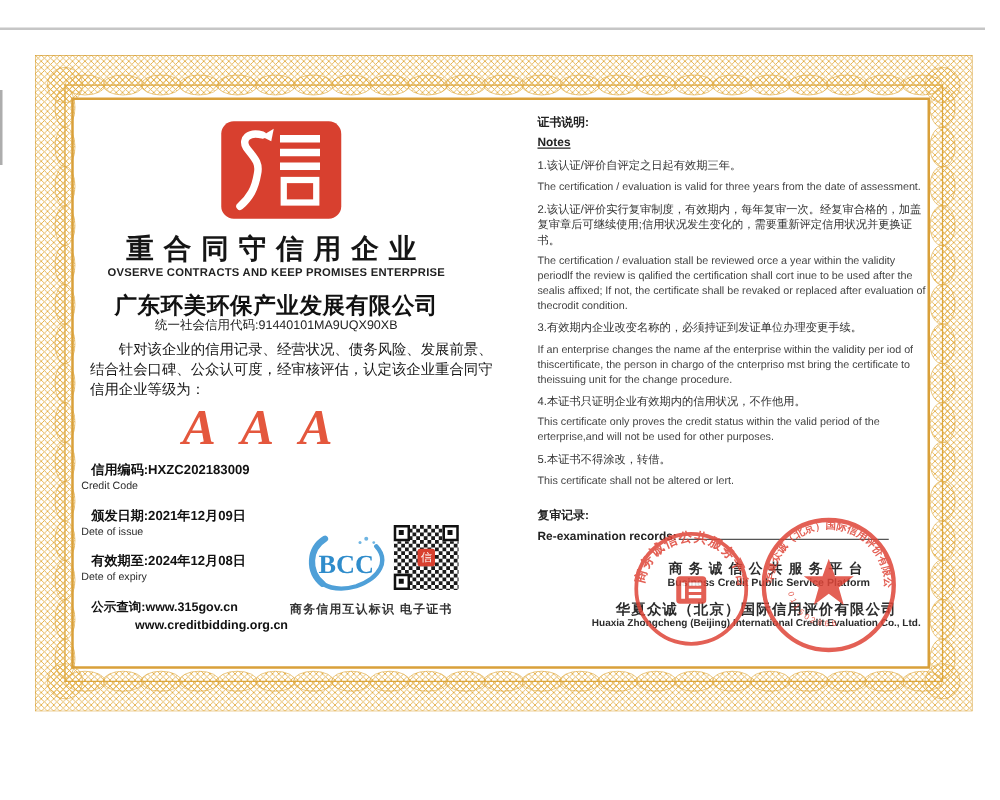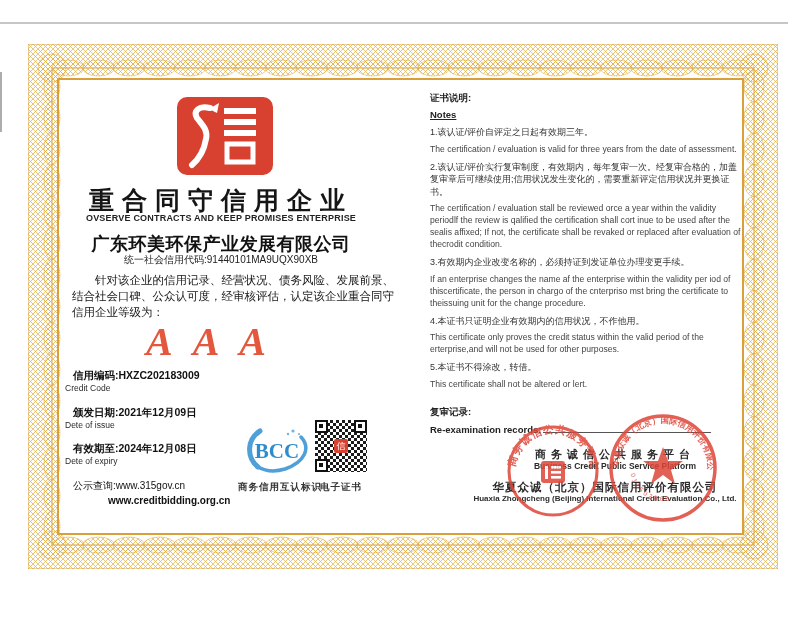--- a/index.html
+++ b/index.html
@@ -9,39 +9,39 @@
   .scan-edge { position:absolute; left:0; top:72px; width:2px; height:60px; background:#777; opacity:.6; }
 
   #guilloche { position:absolute; left:28px; top:44px; }
   .inner-frame { position:absolute; left:57px; top:78px; width:687px; height:457px;
                  border:2px solid var(--frame-gold,#D9A03A); }
 
   
   .seal-logo { position:absolute; left:176px; top:96px; }
   .title-zh  { position:absolute; left:56px; top:184px; width:330px; text-align:center;
                font-family:"Liberation Serif","DejaVu Serif",serif; font-weight:bold;
-               font-size:25px; letter-spacing:8px; color:#151515; white-space:nowrap; }
+               font-size:22px; letter-spacing:8px; color:#151515; white-space:nowrap; }
   .title-en  { position:absolute; left:56px; top:213px; width:330px; text-align:center;
                font-size:9px; font-weight:bold; color:#222; letter-spacing:.2px; }
   .company   { position:absolute; left:56px; top:232px; width:330px; text-align:center;
                font-size:18px; font-weight:bold; color:#111; letter-spacing:.5px; }
   .uscc      { position:absolute; left:56px; top:253px; width:330px; text-align:center;
                font-size:10px; color:#222; }
   .statement { position:absolute; left:72px; top:272px; width:326px; font-size:11.5px;
                line-height:16px; color:#161616; text-indent:2em; word-break:break-all; }
   .grade     { position:absolute; left:66px; top:318px; width:300px; text-align:center;
                font-family:"Liberation Serif","DejaVu Serif",serif; font-weight:bold;
                font-size:40px; letter-spacing:20px; color:var(--grade-red,#E4573D);font-style:italic; }
   .fld-zh { position:absolute; left:73px; font-size:10.5px; font-weight:600; color:#111; }
   .fld-en { position:absolute; left:65px; font-size:8.5px; font-weight:400; color:#2b2b2b; }
-  .query  { position:absolute; left:73px; top:479px; font-size:10px; font-weight:400; color:#111; }
+  .query  { position:absolute; left:73px; top:479px; font-size:10px; font-weight:700; color:#111; }
   .url2   { position:absolute; left:108px; top:495px; font-size:10px; font-weight:600; color:#111; }
 
   .bcc-logo { position:absolute; left:243px; top:426px; }
-  .bcc-label{ position:absolute; left:232px; top:481px; width:90px; text-align:right;
+  .bcc-label{ position:absolute; left:232px; top:481px; width:90px; text-align:left;
               font-size:9.5px; font-weight:bold; color:#333; letter-spacing:1px; }
   .qr { position:absolute; left:315px; top:420px; width:52px; height:52px; background:
         repeating-conic-gradient(#1b1b1b 0% 25%, #ffffff 0% 50%);
         background-size:6px 6px; outline:2px solid #fff; }
   .qr .finder { position:absolute; width:13px; height:13px; border:2.5px solid #111; background:#fff; }
   .qr .finder::after { content:""; position:absolute; left:2px; top:2px; width:4px; height:4px; background:#111; }
   .qr .f-tl { left:0; top:0; } .qr .f-tr { right:0; top:0; } .qr .f-bl { left:0; bottom:0; }
   .qr .qr-seal { position:absolute; left:19px; top:19px; width:14px; height:14px; background:var(--seal-red,#D8402F);
         border-radius:2px; color:#fff; font-size:9px; line-height:14px; text-align:center; }
   .qr-label { position:absolute; left:314px; top:481px; width:54px; text-align:center;

